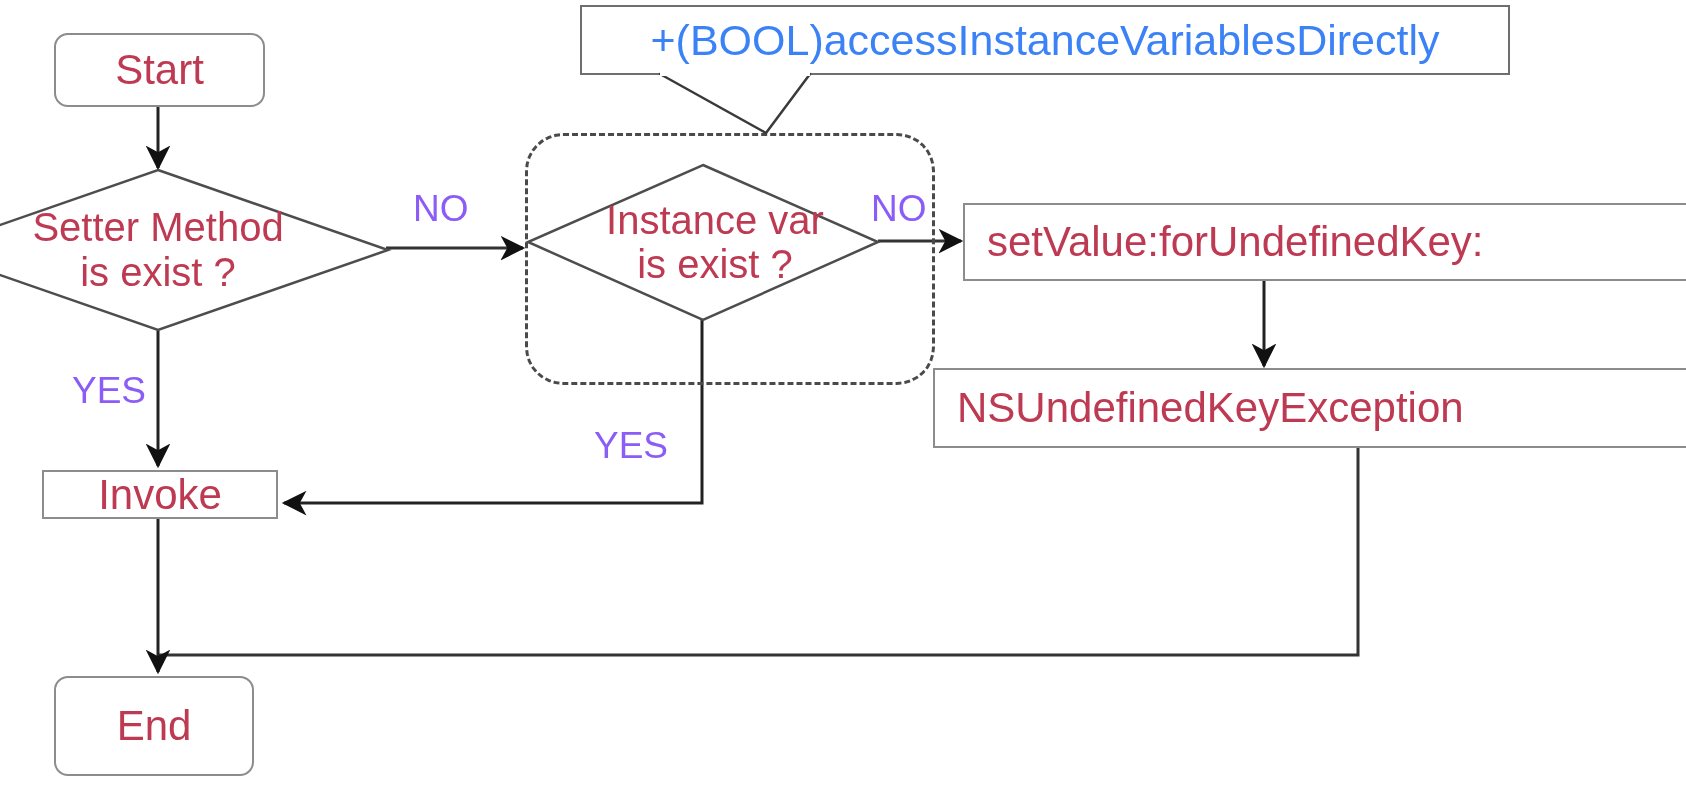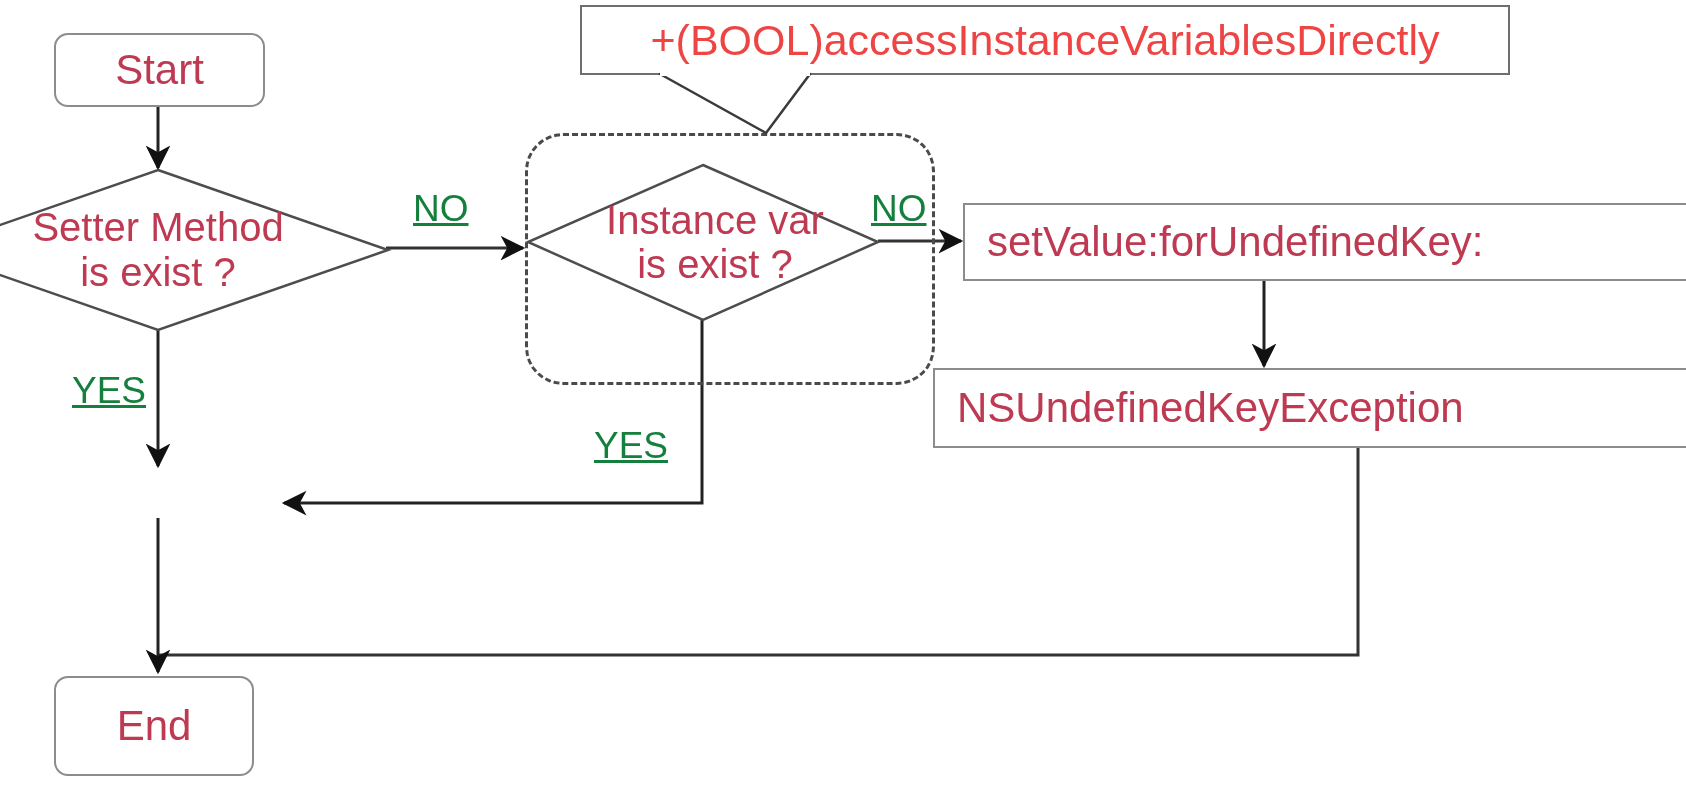--- a/index.html
+++ b/index.html
@@ -32,25 +32,24 @@
 
   
   .node-label {
     color: #BE3A52;
     text-align: center;
     line-height: 1.12;
     white-space: pre;
   }
   .edge-label {
     position: absolute;
-    color: #15803d;
+    color: #8b5cf6;
     font-size: 37px;
     line-height: 1;
     white-space: pre;
-    text-decoration: underline;
   }
 
   
   .terminator {
     position: absolute;
     box-sizing: border-box;
     border: 2px solid #8C8C8C;
     border-radius: 14px;
     background: #ffffff;
     display: flex;
@@ -104,21 +103,21 @@
     position: absolute;
     box-sizing: border-box;
     border: 2px solid #6E6E6E;
     background: #ffffff;
     display: flex;
     align-items: center;
     justify-content: center;
     z-index: 5;
   }
   .callout-box .callout-text {
-    color: #ef4444;
+    color: #3b82f6;
     font-size: 43px;
     white-space: pre;
     line-height: 1;
   }
   #callout-tail {
     position: absolute;
     left: 0;
     top: 0;
     z-index: 6;
     overflow: visible;
@@ -186,20 +185,23 @@
   </div>
 
   <div class="process clip-right" style="left:963px; top:203px; width:760px; height:78px;">
     <span class="node-label">setValue:forUndefinedKey:</span>
   </div>
 
   <div class="process clip-right" style="left:933px; top:368px; width:790px; height:80px;">
     <span class="node-label">NSUndefinedKeyException</span>
   </div>
 
+  <div class="process" style="left:42px; top:470px; width:236px; height:49px;">
+    <span class="node-label">Invoke</span>
+  </div>
 
   <div class="terminator" style="left:54px; top:676px; width:200px; height:100px;">
     <span class="node-label">End</span>
   </div>
 
   <div class="edge-label" style="left:413px; top:190px;">NO</div>
 
   <div class="edge-label" style="left:72px; top:372px;">YES</div>
 
   <div class="edge-label" style="left:871px; top:190px;">NO</div>

